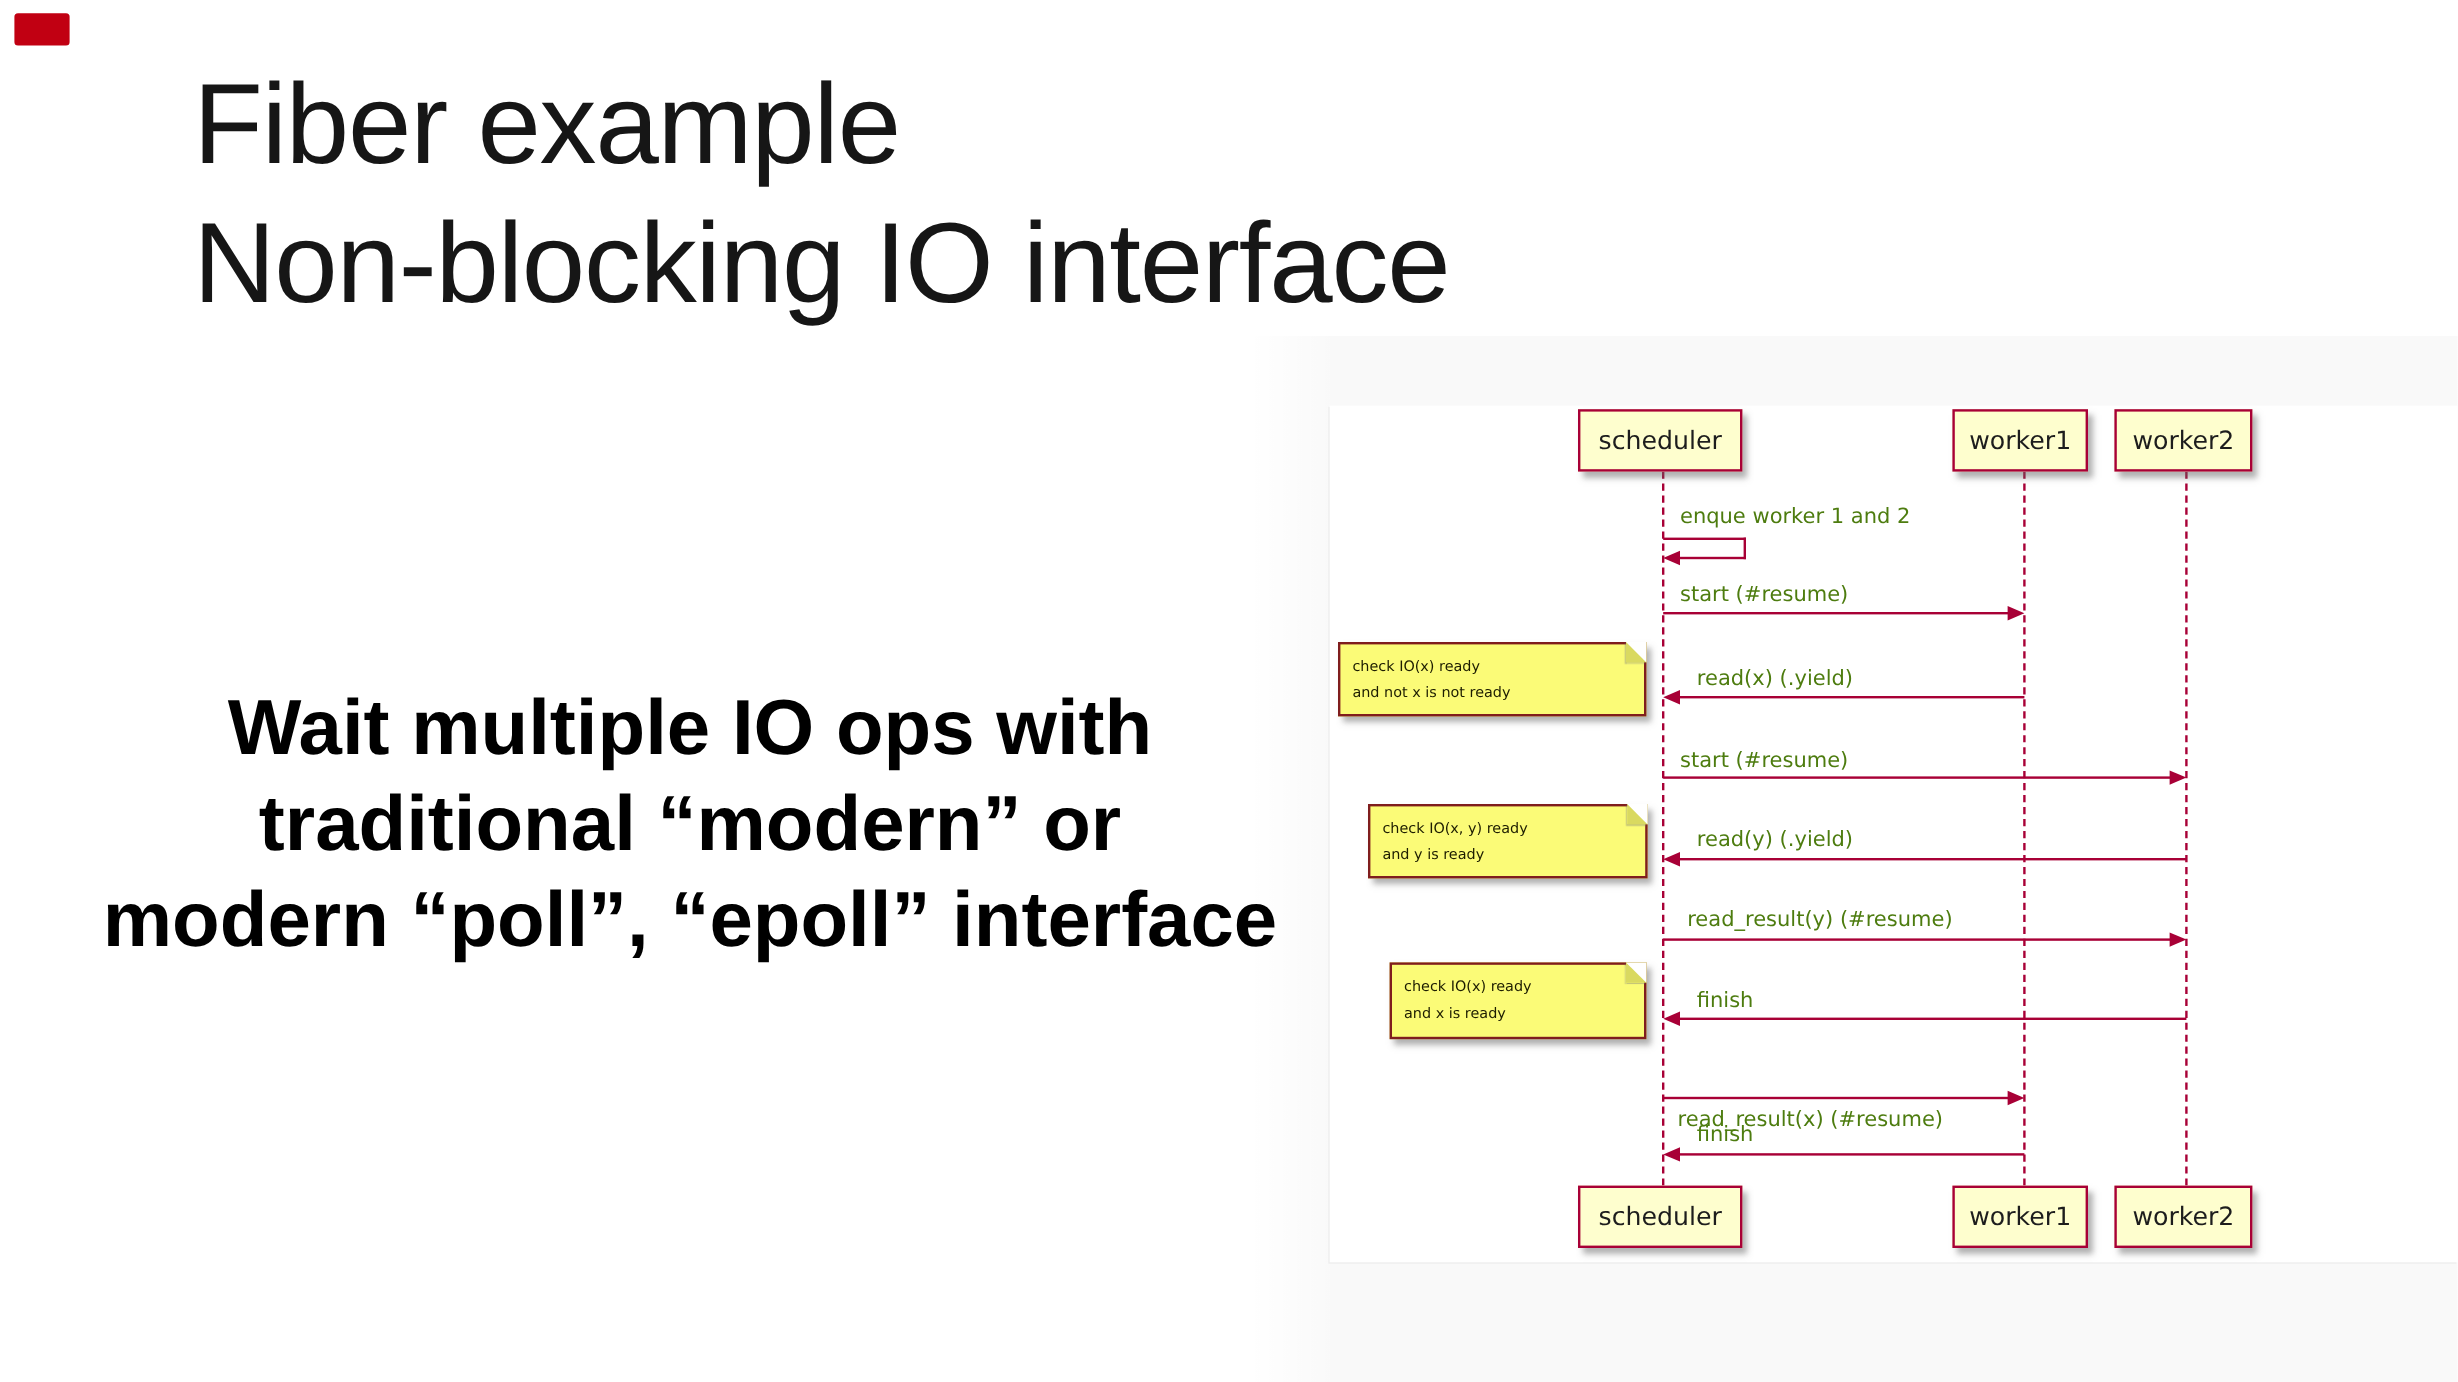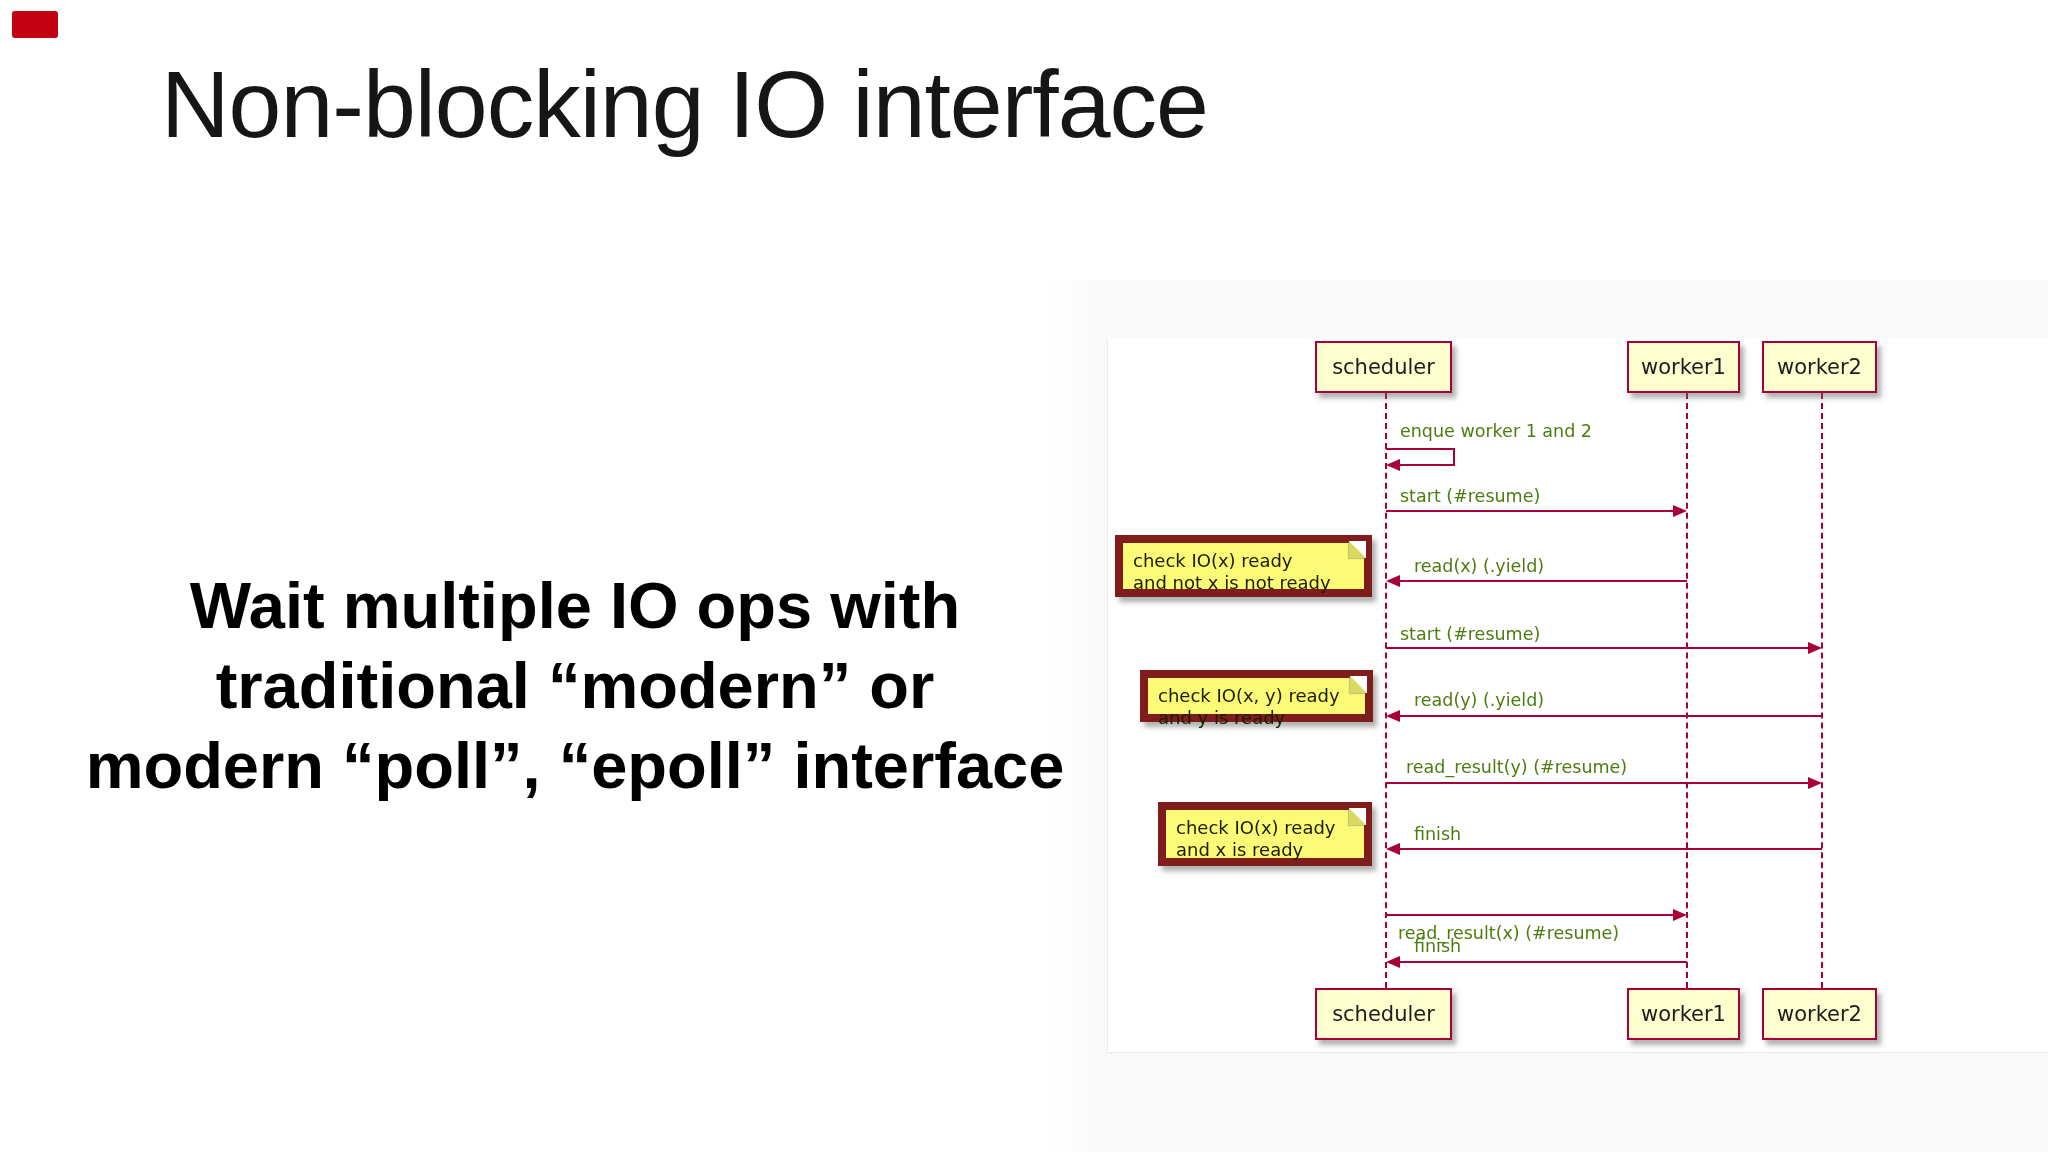--- a/index.html
+++ b/index.html
@@ -36,35 +36,36 @@
                color:#4d7c0f; white-space:nowrap; }
 
   .arrow-line { position:absolute; height:2px; background:#a80036; }
   .arrow-vert { position:absolute; width:2px; background:#a80036; }
   .head { position:absolute; width:0; height:0; }
   .head-right { border-top:6px solid transparent; border-bottom:6px solid transparent;
                 border-left:14px solid #a80036; }
   .head-left  { border-top:6px solid transparent; border-bottom:6px solid transparent;
                 border-right:14px solid #a80036; }
 
-  .note { position:absolute; background:#fbfb77; border:8px solid #7f1d1d;
+  .note { position:absolute; background:#fbfb77; border:2px solid #7f1d1d;
           box-shadow:4px 5px 5px rgba(100,100,100,0.5);
-          font-size:18px; line-height:22px; color:#1d1d00;
+          font-size:12px; line-height:22px; color:#1d1d00;
           padding:7px 10px 0 10px; white-space:nowrap; }
   .note .fold { content:""; position:absolute; top:-2px; right:-2px;
           border-width:0 17px 17px 0; border-style:solid;
           border-color:#ffffff #ffffff #d9d960 #d9d960;
           box-shadow:-1px 1px 1px rgba(120,120,120,0.4); }
 </style>
 </head>
 <body>
 
 <div class="badge"></div>
 
 <div class="title">
+  <div>Fiber example</div>
   <div>Non-blocking IO interface</div>
 </div>
 
 <div class="body-text">
   <div>Wait multiple IO ops with</div>
   <div>traditional “modern” or</div>
   <div>modern “poll”, “epoll” interface</div>
 </div>
 
 <div class="wash"></div>
@@ -106,21 +107,21 @@
     <div class="arrow-line" style="left: 278px; top: 576px; width: 289px; margin-left: 0px;"></div>
     <div class="head head-right" style="left: 565px; top: 571px;"></div>
     <div class="msg-label" style="left: 306px; top: 598px;">finish</div>
     <div class="arrow-line" style="left: 278px; top: 623px; width: 289px; margin-left: 12px;"></div>
     <div class="head head-left" style="left: 278px; top: 618px;"></div>
     <div class="note" style="left: 7px; top: 197px; width: 257px; height: 62px;">
       <div>check IO(x) ready</div>
       <div>and not x is not ready</div>
       <div class="fold"></div>
     </div>
-    <div class="note" style="left: 32px; top: 332px; width: 233px; height: 52px;">
+    <div class="note" style="left: 32px; top: 332px; width: 233px; height: 62px;">
       <div>check IO(x, y) ready</div>
       <div>and y is ready</div>
       <div class="fold"></div>
     </div>
     <div class="note" style="left: 50px; top: 464px; width: 214px; height: 64px;">
       <div>check IO(x) ready</div>
       <div>and x is ready</div>
       <div class="fold"></div>
     </div>
   </div>

